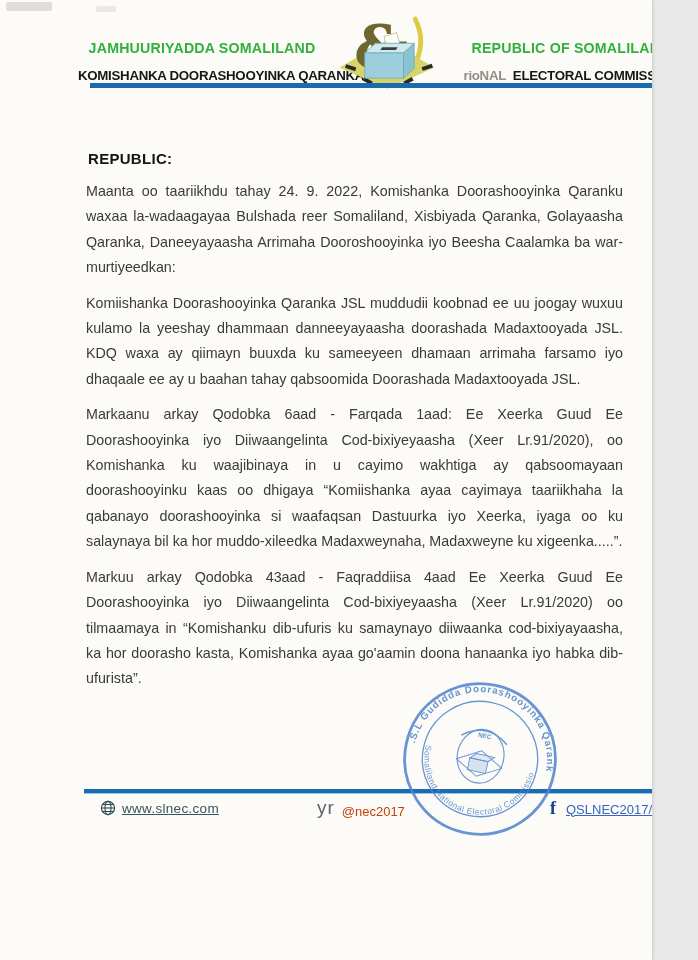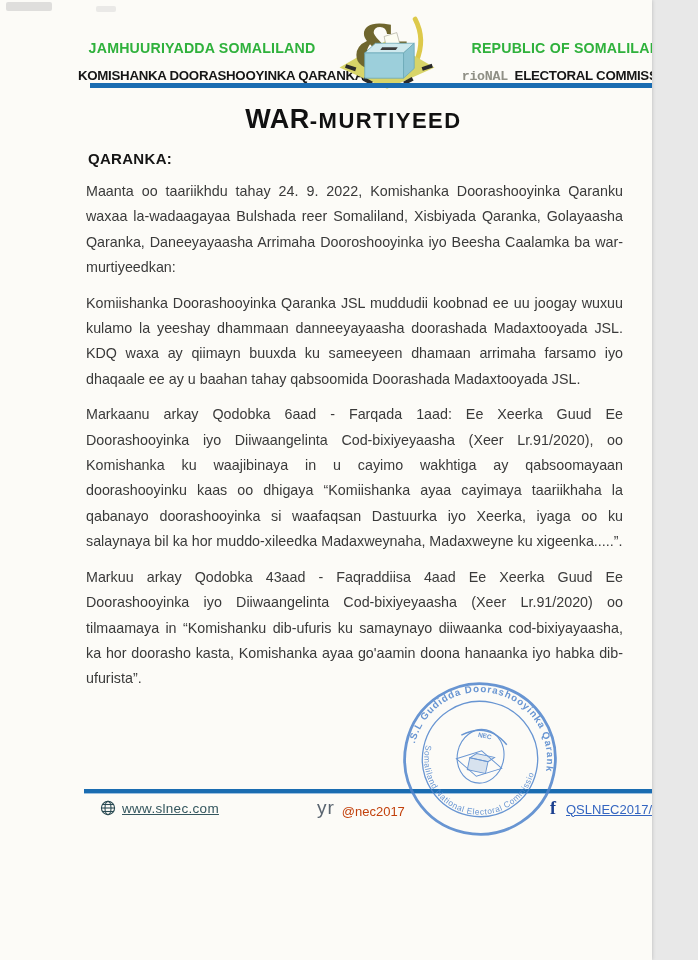--- a/index.html
+++ b/index.html
@@ -15,21 +15,21 @@
   
   .artifact1{position:absolute;left:6px;top:2px;width:46px;height:9px;background:#c7c7c7;opacity:.55;border-radius:2px;}
   .artifact2{position:absolute;left:96px;top:6px;width:20px;height:6px;background:#d8d8d8;opacity:.5;border-radius:2px;}
 
   
   .header{position:absolute;top:12px;left:78px;width:612px;display:flex;align-items:flex-start;}
   .hdr-left{width:248px;text-align:center;padding-top:28px;}
   .hdr-right{width:238px;text-align:center;padding-top:28px;}
   .green-line{color:#2fb13c;font-weight:bold;font-size:14.2px;letter-spacing:.2px;white-space:nowrap;}
   .black-line{color:#161616;font-weight:bold;font-size:13.3px;letter-spacing:-.3px;margin-top:12px;white-space:nowrap;}
-  .faded{color:#8f8f85;font-family:Liberation Mono, monospace;}
+  .faded{color:#8f8f85;}
   .logo-wrap{width:126px;height:80px;flex:0 0 auto;}
   .hdr-divider{position:absolute;top:83px;left:90px;width:600px;height:5px;background:#1a6cb1;}
 
   
   .doc-title{position:absolute;top:104px;left:85px;width:537px;text-align:center;font-weight:bold;color:#111;}
   .doc-title .t-main{font-size:27px;letter-spacing:.5px;}
   .doc-title .t-rest{font-size:22px;letter-spacing:1.5px;}
 
   .salutation{position:absolute;top:150px;left:88px;font-weight:bold;font-size:15px;color:#151515;letter-spacing:.3px;}
 
@@ -90,23 +90,22 @@
     </div>
 
     <div class="hdr-right">
       <div class="green-line">REPUBLIC OF SOMALILAND</div>
       <div class="black-line"><span class="faded">rioNAL</span>&nbsp; <span>ELECTORAL COMMISSION</span></div>
     </div>
   </div>
 
   <div class="hdr-divider"></div>
 
-  <div class="doc-title"><span class="t-main">WAR</span><span class="t-rest">-MURTIYEED</span></div>
 
-  <div class="salutation">QARANKA:</div>
+  <div class="salutation">REPUBLIC:</div>
 
   <div class="body-text">
     <p>Maanta oo taariikhdu tahay 24. 9. 2022, Komishanka Doorashooyinka Qaranku waxaa la-wadaagayaa Bulshada reer Somaliland, Xisbiyada Qaranka, Golayaasha Qaranka, Daneeyayaasha Arrimaha Dooroshooyinka iyo Beesha Caalamka ba war-murtiyeedkan:</p>
     <p>Komiishanka Doorashooyinka Qaranka JSL muddudii koobnad ee uu joogay wuxuu kulamo la yeeshay dhammaan danneeyayaasha doorashada Madaxtooyada JSL. KDQ waxa ay qiimayn buuxda ku sameeyeen dhamaan arrimaha farsamo iyo dhaqaale ee ay u baahan tahay qabsoomida Doorashada Madaxtooyada JSL.</p>
     <p>Markaanu arkay Qodobka 6aad - Farqada 1aad: Ee Xeerka Guud Ee Doorashooyinka iyo Diiwaangelinta Cod-bixiyeyaasha (Xeer Lr.91/2020), oo Komishanka ku waajibinaya in u cayimo wakhtiga ay qabsoomayaan doorashooyinku kaas oo dhigaya “Komiishanka ayaa cayimaya taariikhaha la qabanayo doorashooyinka si waafaqsan Dastuurka iyo Xeerka, iyaga oo ku salaynaya bil ka hor muddo-xileedka Madaxweynaha, Madaxweyne ku xigeenka.....”.</p>
     <p>Markuu arkay Qodobka 43aad - Faqraddiisa 4aad Ee Xeerka Guud Ee Doorashooyinka iyo Diiwaangelinta Cod-bixiyeyaasha (Xeer Lr.91/2020) oo tilmaamaya in “Komishanku dib-ufuris ku samaynayo diiwaanka cod-bixiyayaasha, ka hor doorasho kasta, Komishanka ayaa go'aamin doona hanaanka iyo habka dib-ufurista”.</p>
   </div>
 
   <div class="stamp">
     <svg width="158" height="158" viewBox="0 0 170 170">

